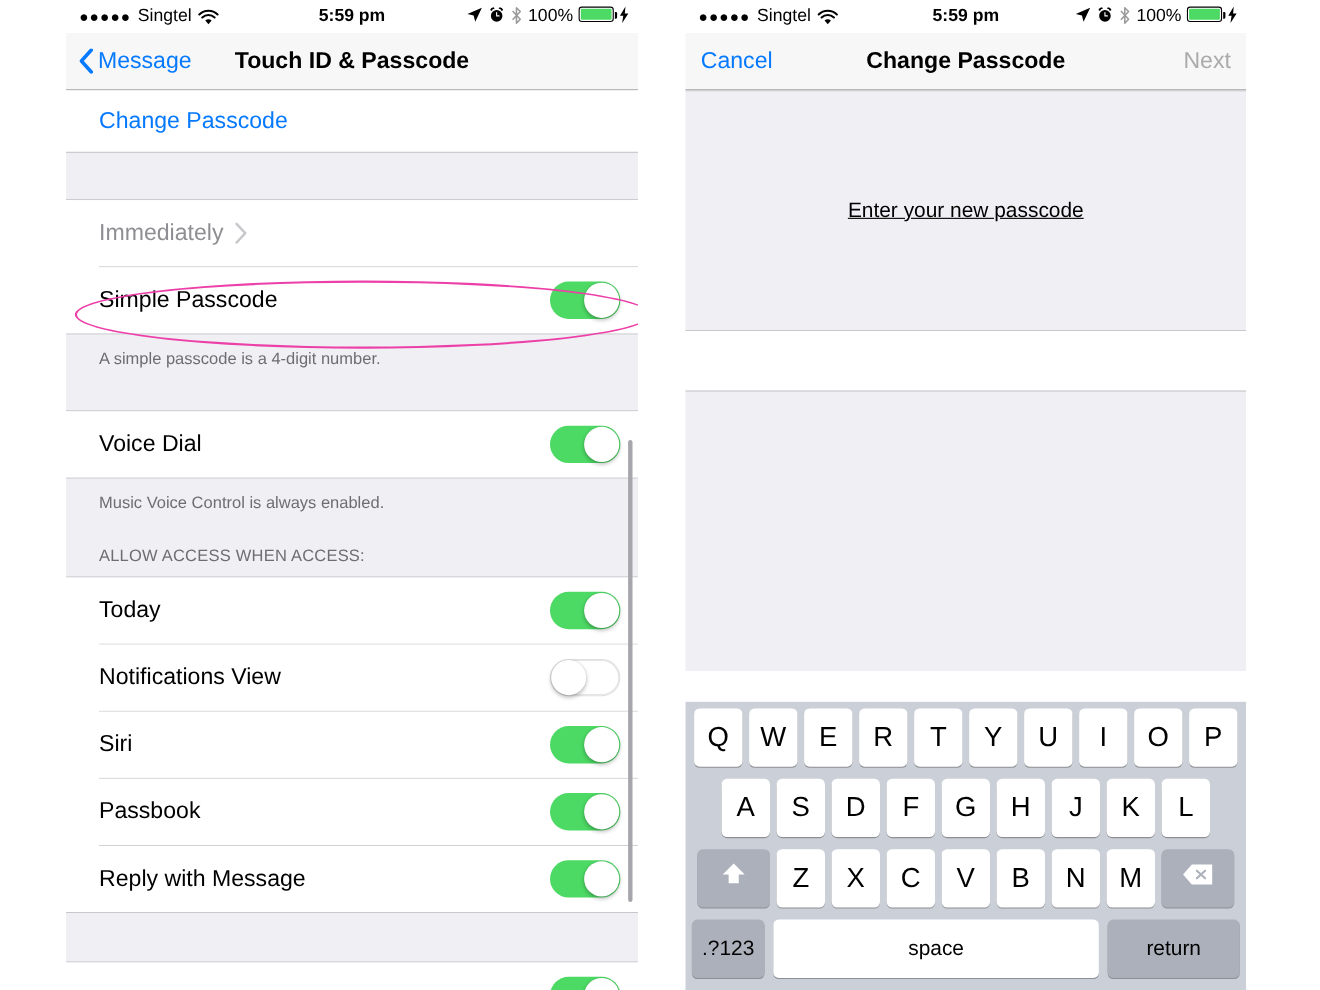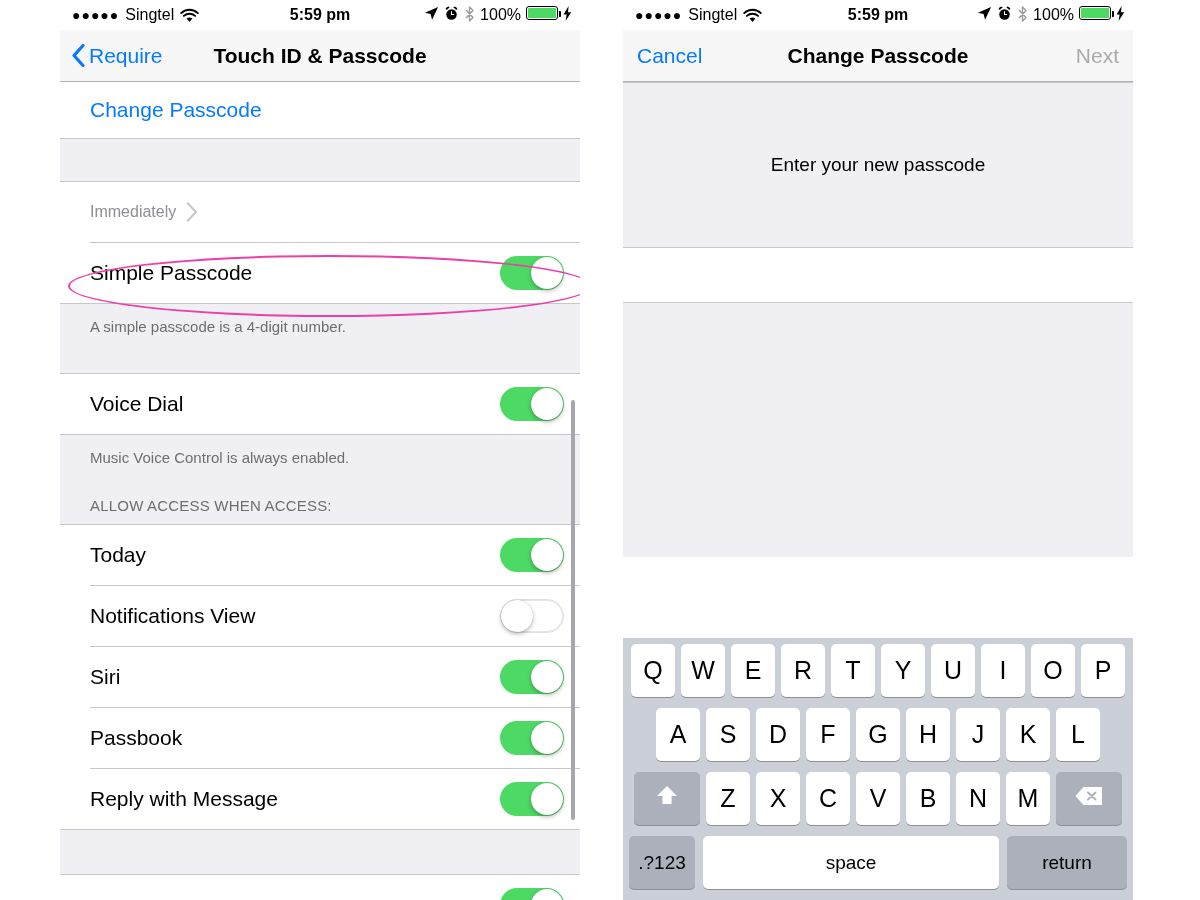--- a/index.html
+++ b/index.html
@@ -56,21 +56,21 @@
   .nav-left-btn  { position:absolute; left:14px; color:#067AFE; font-size:21px; z-index:2; }
   .nav-right-btn { position:absolute; right:14px; color:#ABABAB; font-size:21px; z-index:2; }
   .chev-back { margin-right:4px; display:inline-block; line-height:0; }
   .sep { height:1px; background:#C8C7CC; margin-left:30px; }
 
   .row {
     height:60px; background:#fff; display:flex; align-items:center;
     padding:0 16px 0 30px; position:relative;
   }
   .row-label { font-size:21px; color:#000; flex:1; }
-  .row-value { font-size:16px; color:#8E8E93; margin-right:10px; }
+  .row-value { font-size:21px; color:#8E8E93; margin-right:10px; }
   .chev-right { color:#C7C7CC; line-height:0; display:inline-block; }
 
   .link-row {
     height:56px; display:flex; align-items:center; padding-left:30px;
     background:#fff; font-size:21px; color:#067AFE;
   }
 
   .gray-block { background:#EFEFF4; border-top:1px solid #C8C7CC; border-bottom:1px solid #C8C7CC; }
   .footnote { font-size:15px; color:#6D6D72; padding:12px 16px 12px 30px; line-height:1.5; }
   .grouphdr { font-size:15px; color:#6D6D72; padding:0 16px 10px 30px; letter-spacing:0.2px; }
@@ -177,21 +177,21 @@
     </div>
   </div>
 
   <div class="navbar">
     <div class="nav-back">
       <span class="chev-back">
         <svg width="13" height="23" viewBox="0 0 13 23">
             <path d="M11 1.5 L2 11.5 L11 21.5" stroke="#067AFE" stroke-width="3.2" fill="none" stroke-linecap="round" stroke-linejoin="round"></path>
           </svg>
       </span>
-      <span>Require</span>
+      <span>Message</span>
     </div>
     <div class="nav-title">Touch ID &amp; Passcode</div>
   </div>
 
   <div class="link-row">Change Passcode</div>
 
   <div class="gray-block" style="height:44px;"></div>
 
   <div class="row">
     <span class="row-value">Immediately</span>
@@ -325,21 +325,21 @@
       </span>
     </div>
   </div>
 
   <div class="navbar">
     <div class="nav-left-btn">Cancel</div>
     <div class="nav-title">Change Passcode</div>
     <div class="nav-right-btn">Next</div>
   </div>
 
-  <div class="pc-panel" style="height:166px;">
+  <div class="pc-panel" style="height:219px;text-decoration:underline;">
     <div class="pc-prompt">Enter your new passcode</div>
   </div>
 
   <div style="height:54px; background:#fff;"></div>
 
   <div style="height:255px; background:#EFEFF4; border-top:1px solid #C8C7CC;"></div>
 
   <div class="keyboard">
     <div class="krow r1">
       <div class="key">Q</div>

